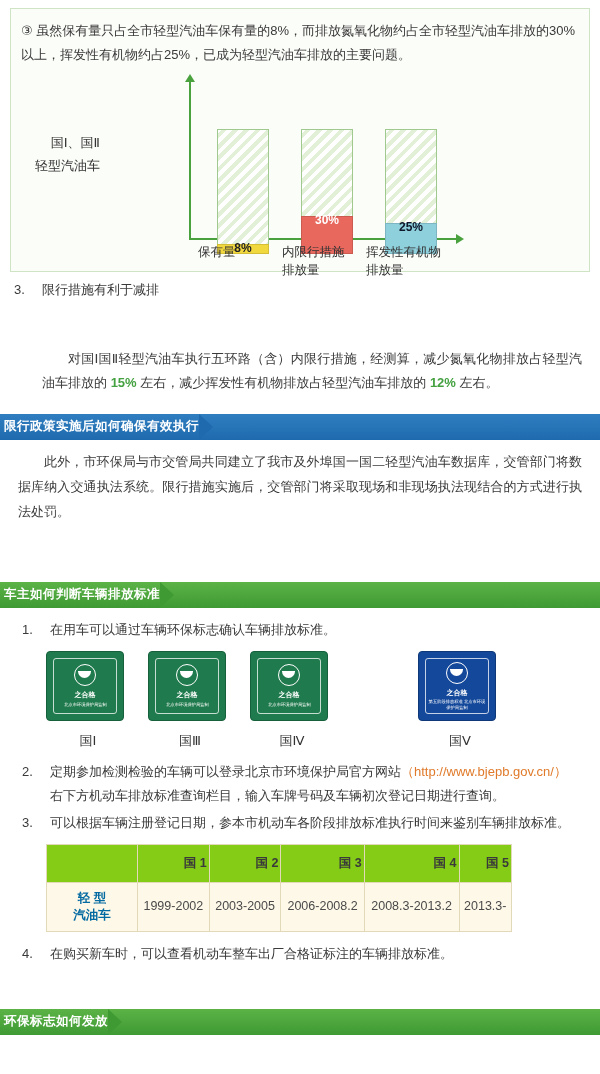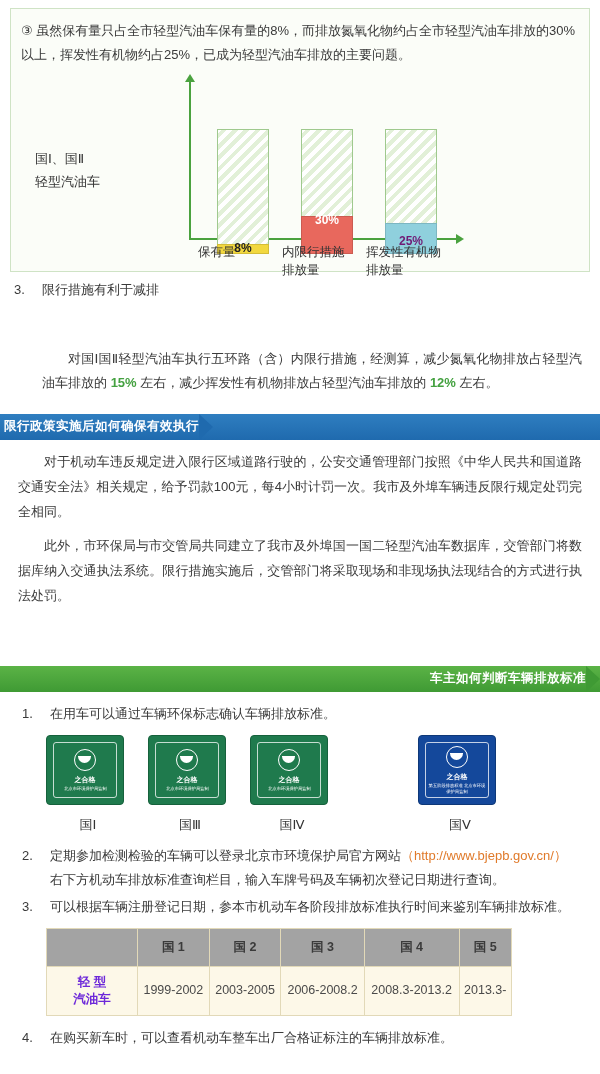--- a/index.html
+++ b/index.html
@@ -36,43 +36,44 @@
     font-weight:bold;
     padding-left:4px;
     letter-spacing:0.5px;
   }
   .sec-head .tail{
     width:0;height:0;
     border-top:13px solid transparent;
     border-bottom:13px solid transparent;
     border-left:14px solid #1f6aae;
   }
-  .sec-head.green-bar{background:linear-gradient(to bottom,#5bb346,#3f9a34);justify-content:flex-end;}
+  .sec-head.green-bar{background:linear-gradient(to bottom,#5bb346,#3f9a34);}
   .sec-head.green-bar .tail{border-left-color:#3f9a34;}
 
   
   .panel{
     margin:8px 10px 0 10px;
     border:1px solid #cfe3c5;
     background:#fbfdf8;
     padding:10px 10px 6px 10px;
     box-sizing:border-box;
   }
   .panel-text{font-size:13px;line-height:1.85;}
   .chart-wrap{
     position:relative;
     height:190px;
     margin-top:8px;
   }
   .chart-label{
     position:absolute;
-    left:14px;top:72px;
+    left:14px;top:56px;
     font-size:13px;
     line-height:1.8;
     color:#333;
+    text-align:right;
   }
   .axis-v{
     position:absolute;left:168px;top:6px;width:2px;height:158px;background:#4aa23f;
   }
   .axis-v:before{
     content:"";position:absolute;top:-7px;left:-4px;
     border-left:5px solid transparent;border-right:5px solid transparent;
     border-bottom:8px solid #4aa23f;
   }
   .axis-h{
@@ -137,22 +138,22 @@
     width:466px;
     font-size:12.5px;
     background:#fdf8e8;
   }
   table.std th,table.std td{
     border:1px solid #e2d9b8;
     text-align:center;
     padding:7px 2px;
     color:#4a4a4a;
   }
-  table.std th{font-weight:bold;color:#3a3a3a;background:#a3a3a3;}
-  table.std td.rowhead{font-weight:bold;color:#6d28d9;width:86px;line-height:1.35;}
+  table.std th{font-weight:bold;color:#3a3a3a;background:#84cc16;text-align:right;}
+  table.std td.rowhead{font-weight:bold;color:#0369a1;width:86px;line-height:1.35;}
 
   .link{color:#e07a2a;}
   .small-gap{height:6px;}
 </style>
 </head>
 <body>
 
 <div class="page">
 
   <div class="panel">
@@ -183,42 +184,41 @@
         <div class="bar-val" id="val1" style="bottom: 22px; color: rgb(255, 255, 255);">30%</div>
       </div>
       <div class="cat" style="left:261px;">
         <div>内限行措施</div>
         <div>排放量</div>
       </div>
 
       <div class="bar-group" style="left:364px;">
         <div class="bar-outline"></div>
         <div class="bar-fill" id="fill2" style="height: 31px; background: rgb(143, 208, 221); border: 1px solid rgba(0, 0, 0, 0.12);"></div>
-        <div class="bar-val" id="val2" style="bottom: 1px; color: #701a75;">25%</div>
+        <div class="bar-val" id="val2" style="bottom: 15px; color: #0f172a;">25%</div>
       </div>
       <div class="cat" style="left:345px;">
         <div>挥发性有机物</div>
         <div>排放量</div>
       </div>
     </div>
   </div>
 
   <div class="numbered" style="margin-top:6px;">
     <div class="num">3.</div>
     <div class="body">限行措施有利于减排</div>
   </div>
   <div class="para indent" style="margin-left:42px;margin-right:18px;">
     <span>对国Ⅰ国Ⅱ轻型汽油车执行五环路（含）内限行措施，经测算，减少氮氧化物排放占轻型汽油车排放的 </span><span class="green">15%</span><span> 左右，减少挥发性有机物排放占轻型汽油车排放的 </span><span class="green">12%</span><span> 左右。</span>
   </div>
 
   <div class="sec-head">
     <span class="txt">限行政策实施后如何确保有效执行</span>
     <span class="tail"></span>
   </div>
-  <div class="para indent" style="margin:0 18px 10px 18px;">对于机动车违反规定进入限行区域道路行驶的，公安交通管理部门按照《中华人民共和国道路交通安全法》相关规定，给予罚款100元，每4小时计罚一次。我市及外埠车辆违反限行规定处罚完全相同。</div>
   <div class="para indent" style="margin:0 18px 10px 18px;">此外，市环保局与市交管局共同建立了我市及外埠国一国二轻型汽油车数据库，交管部门将数据库纳入交通执法系统。限行措施实施后，交管部门将采取现场和非现场执法现结合的方式进行执法处罚。</div>
 
   <div style="height:30px;"></div>
 
   <div class="sec-head green-bar">
     <span class="txt">车主如何判断车辆排放标准</span>
     <span class="tail"></span>
   </div>
 
   <div class="numbered">

